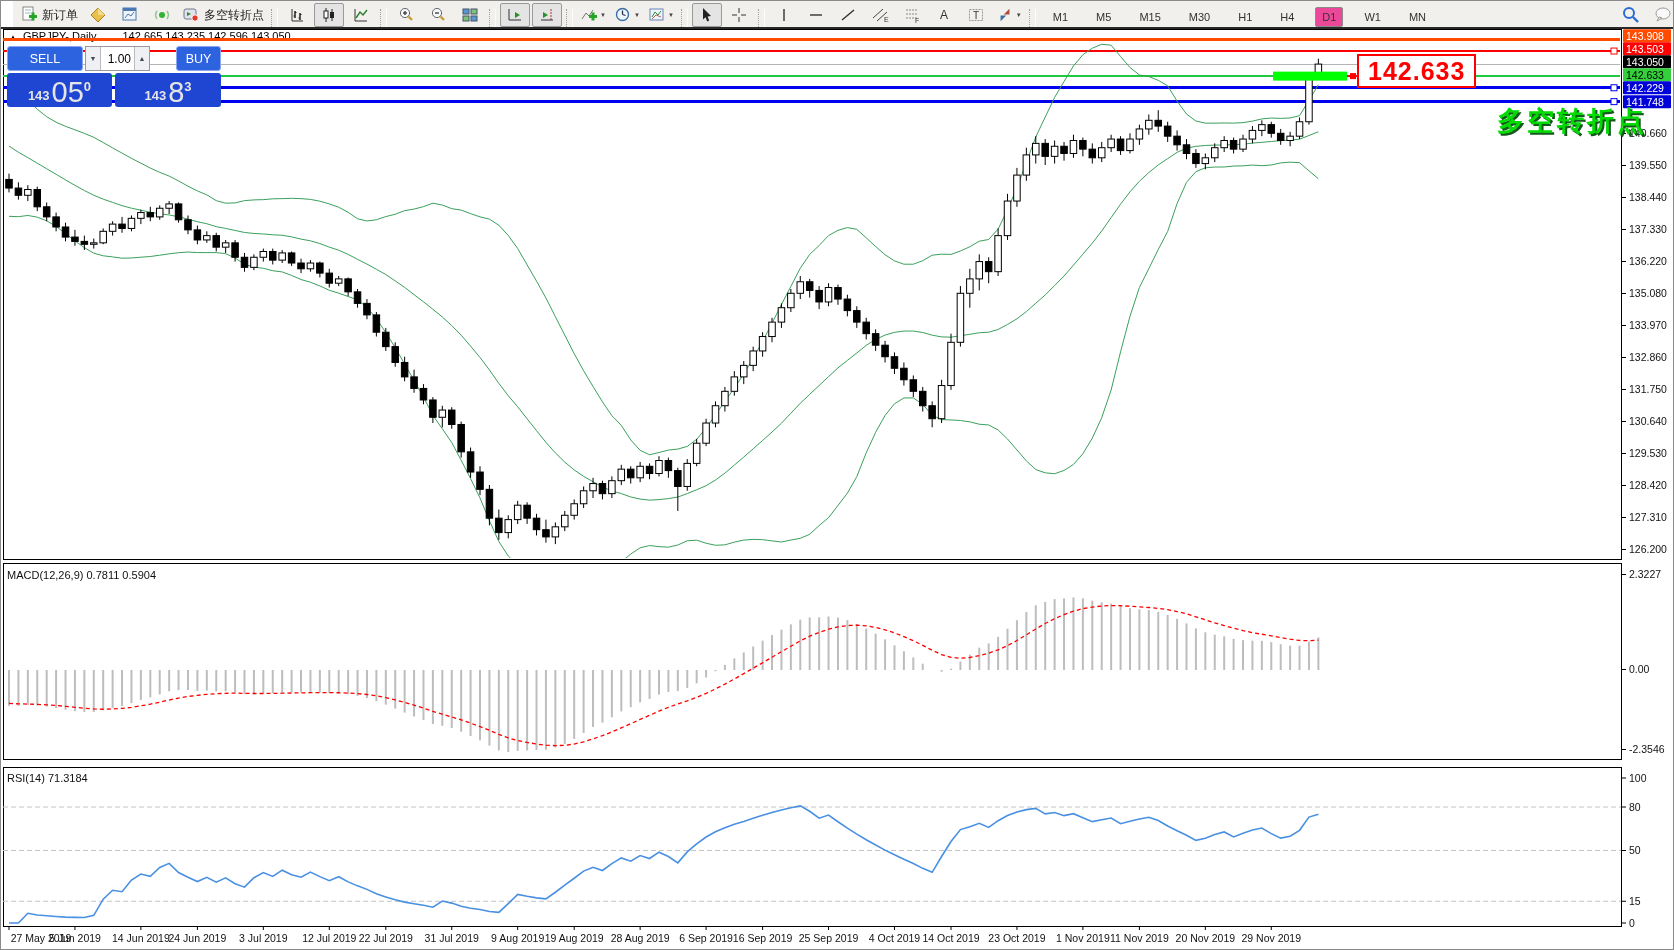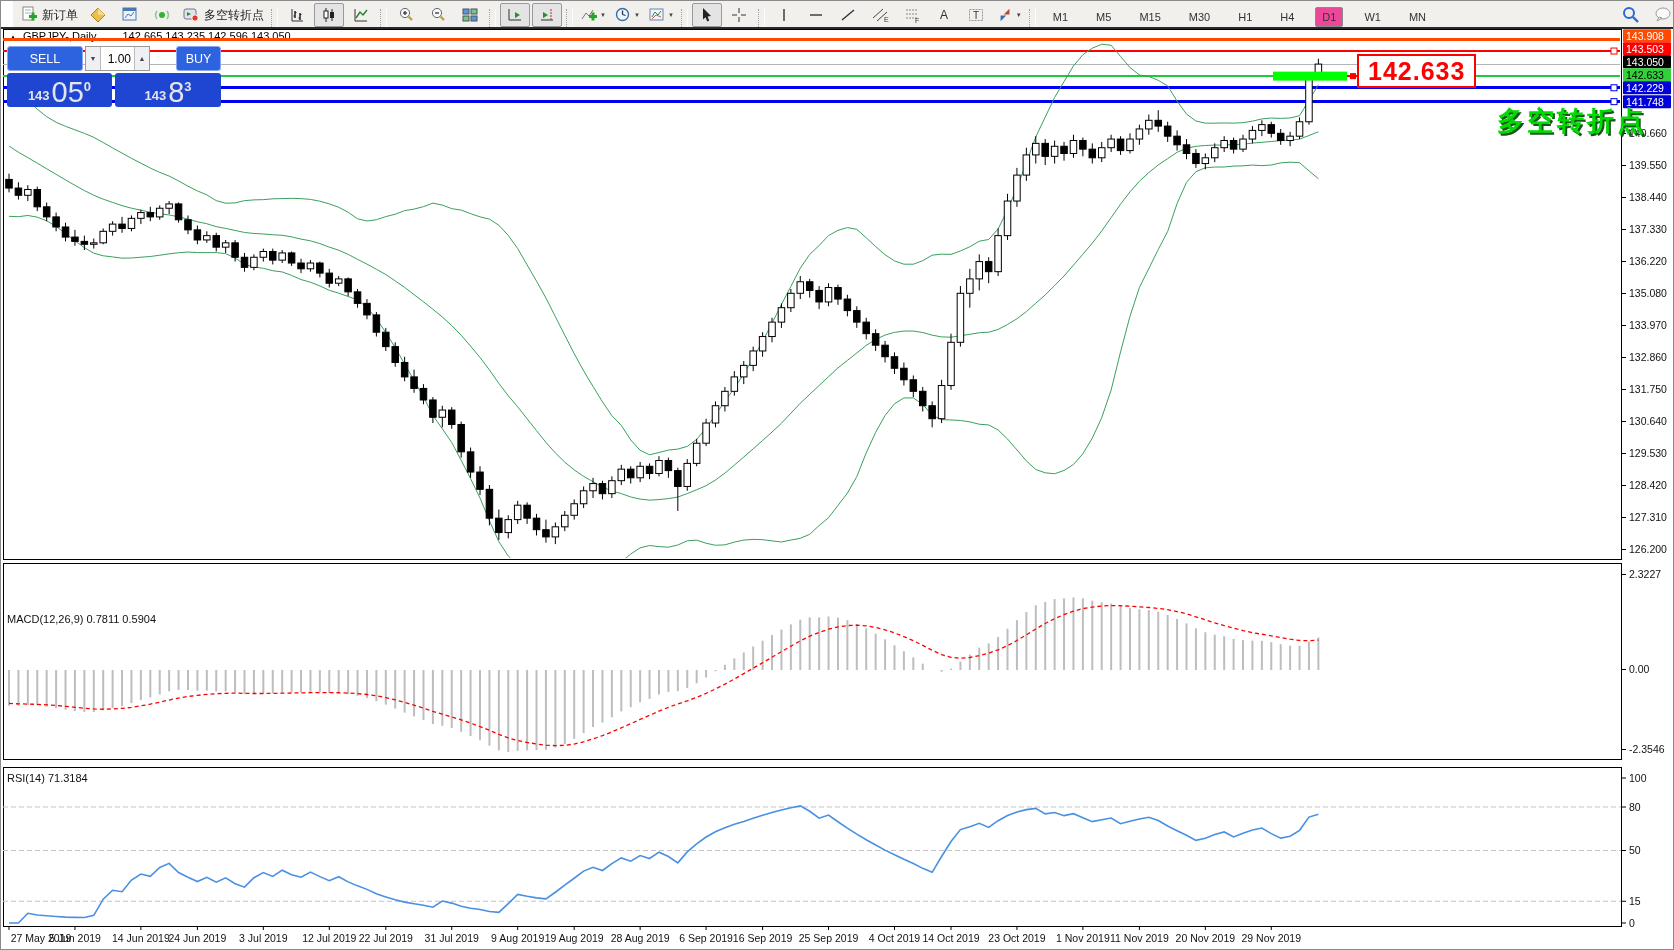--- a/index.html
+++ b/index.html
@@ -16,21 +16,21 @@
   .grip{width:5px;height:18px;margin:0 3px;border-left:1px dotted #a0a0a0;border-right:1px solid #fdfdfd;}
   .caret{font-size:6px;color:#444;margin-left:2px;}
   .tf{font-size:11px;color:#333;padding:3px 6px;border:1px solid transparent;border-radius:2px;margin:0 7px;}
   .tf.active{background:#ec4899;border-color:#8a8a8a;}
   .tb-right{margin-left:auto;display:flex;align-items:center;margin-right:8px;}
   
   .chart-svg{position:absolute;left:0;top:0;z-index:3;pointer-events:none;}
   .chart-header{position:absolute;left:8px;top:29px;z-index:2;font-size:11px;color:#000;white-space:nowrap;}
   .chart-header .tri{font-size:8px;margin-right:6px;}
   .chart-header .ohlc{margin-left:26px;}
-  .macd-label{position:absolute;left:6px;top:568px;font-size:11px;color:#111;z-index:4;margin-top:44px;}
+  .macd-label{position:absolute;left:6px;top:568px;font-size:11px;color:#111;z-index:4;}
   .rsi-label{position:absolute;left:6px;top:771px;font-size:11px;color:#111;z-index:4;}
   
   .tp{position:absolute;left:6px;top:45px;width:214px;z-index:5;}
   .tp-row1{display:flex;height:25px;margin-bottom:2px;justify-content:center;}
   .btn-sell,.btn-buy{background:#2e63e0;border:1px solid #8aa6f2;border-radius:3px;color:#fff;
       font-size:12.5px;display:flex;align-items:center;justify-content:center;box-sizing:border-box;}
   .btn-sell{width:88px;margin-right:2px;}
   .btn-buy{width:52px;margin-left:24px;}
   .spin{width:70px;display:flex;background:#c4b5fd;border:1px solid #9a9a9a;box-sizing:border-box;margin-right:2px;}
   .spin .sbtn{width:15px;background:#eef0f3;border:none;color:#445;font-size:7px;padding:0;}

